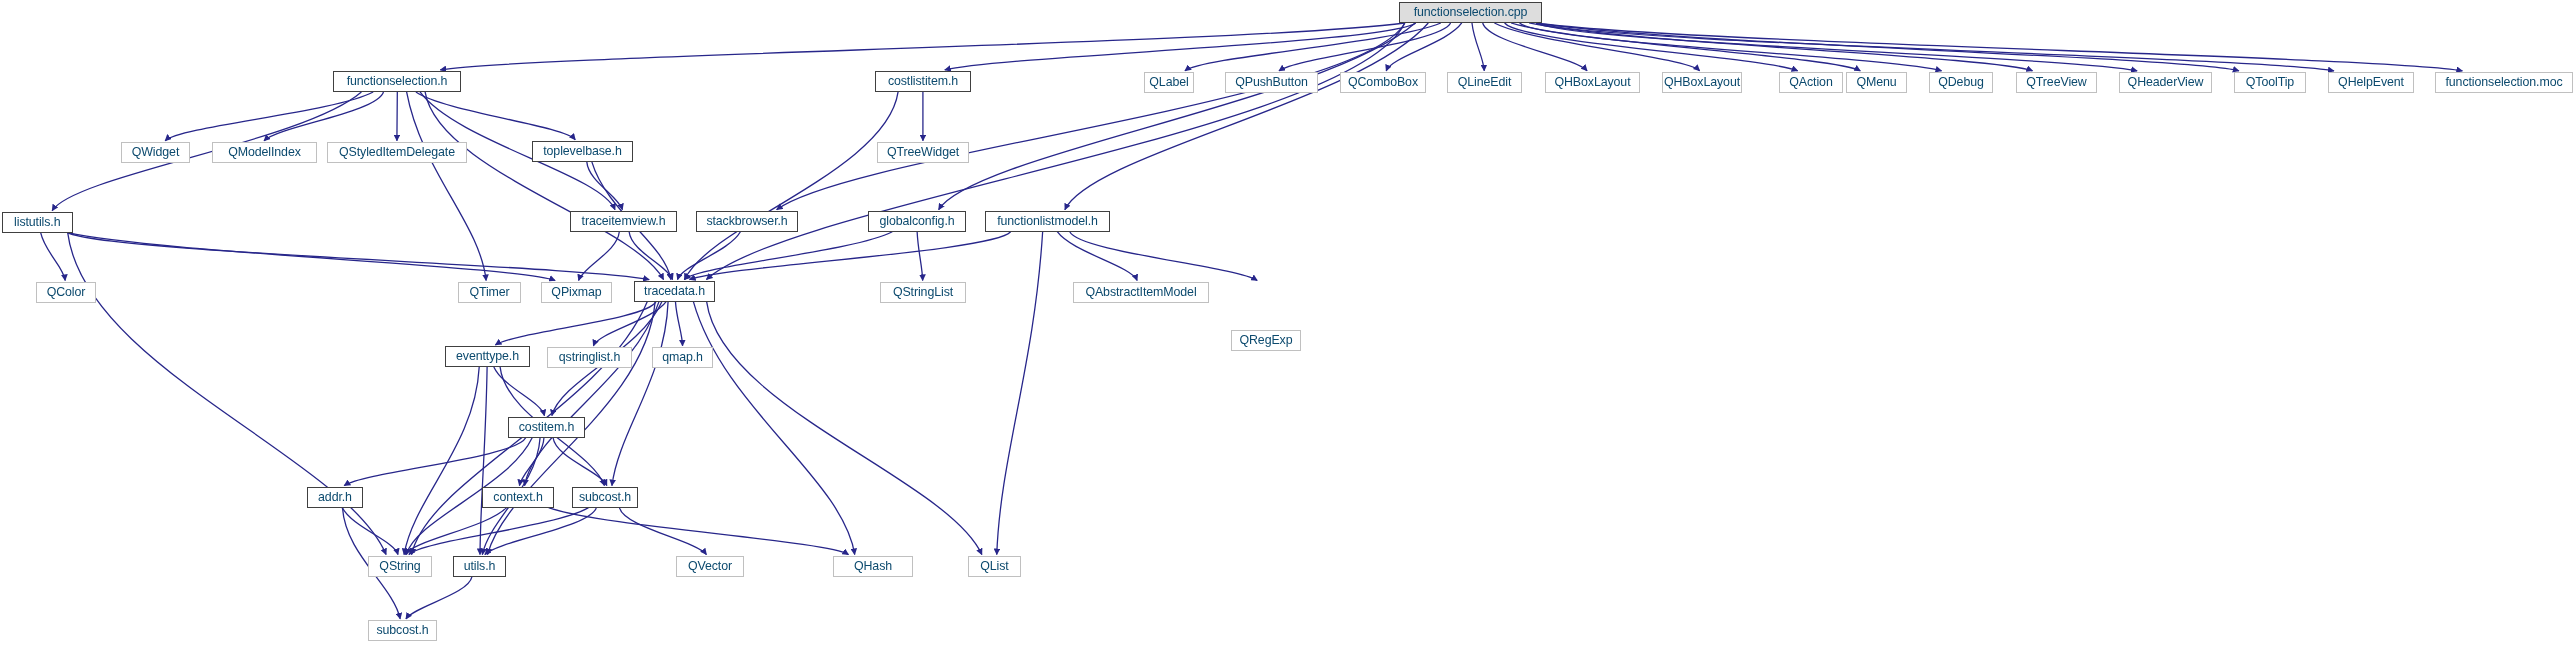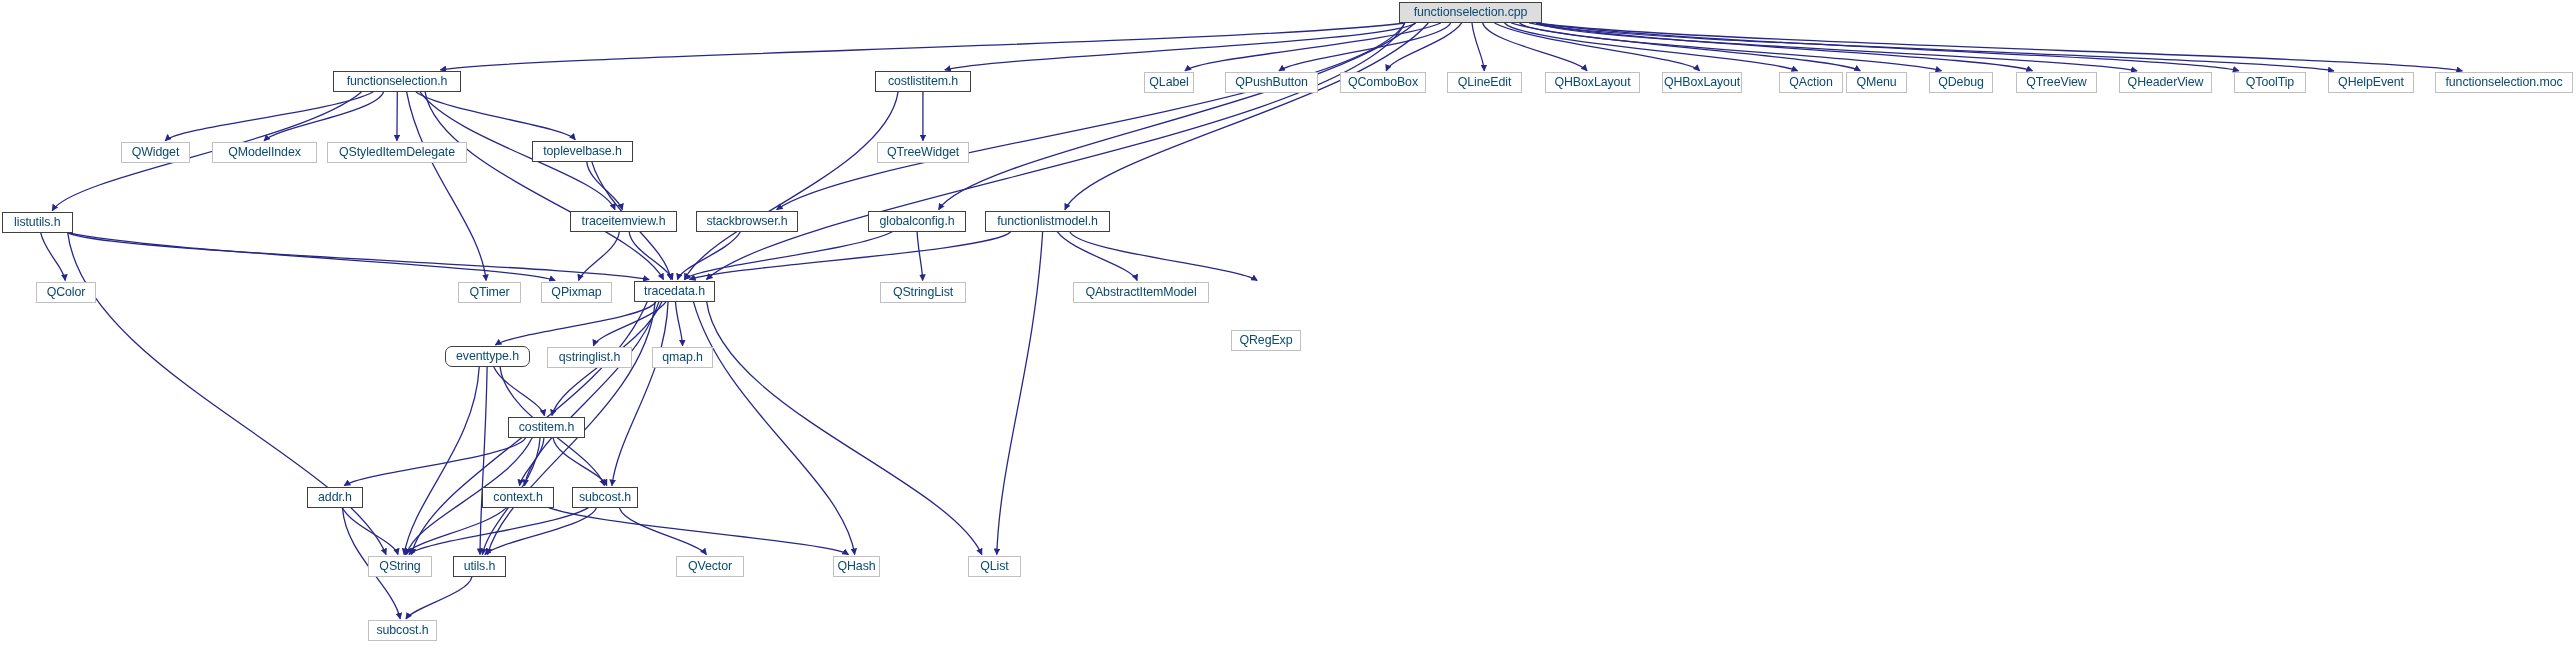--- a/index.html
+++ b/index.html
@@ -233,21 +233,21 @@
       </div>
       <div class="node external" style="left: 880px; top: 282px; width: 86px;">
         <span class="node-label">QStringList</span>
       </div>
       <div class="node external" style="left: 1073px; top: 282px; width: 136px;">
         <span class="node-label">QAbstractItemModel</span>
       </div>
       <div class="node external" style="left: 1231px; top: 282px; width: 70px; margin-top: 48px;">
         <span class="node-label">QRegExp</span>
       </div>
-      <div class="node local" style="left: 445px; top: 346px; width: 85px; border-radius: 7px;">
+      <div class="node local" style="left: 445px; top: 346px; width: 85px;">
         <span class="node-label">eventtype.h</span>
       </div>
       <div class="node external" style="left: 547px; top: 347px; width: 85px;">
         <span class="node-label">qstringlist.h</span>
       </div>
       <div class="node external" style="left: 652px; top: 347px; width: 61px;">
         <span class="node-label">qmap.h</span>
       </div>
       <div class="node local" style="left: 508px; top: 417px; width: 77px;">
         <span class="node-label">costitem.h</span>
@@ -263,21 +263,21 @@
       </div>
       <div class="node external" style="left: 368px; top: 556px; width: 64px;">
         <span class="node-label">QString</span>
       </div>
       <div class="node local" style="left: 453px; top: 556px; width: 53px;">
         <span class="node-label">utils.h</span>
       </div>
       <div class="node external" style="left: 676px; top: 556px; width: 68px;">
         <span class="node-label">QVector</span>
       </div>
-      <div class="node external" style="left: 833px; top: 556px; width: 47px;">
+      <div class="node external" style="left: 833px; top: 556px; width: 80px;">
         <span class="node-label">QHash</span>
       </div>
       <div class="node external" style="left: 968px; top: 556px; width: 53px;">
         <span class="node-label">QList</span>
       </div>
       <div class="node external" style="left: 368px; top: 620px; width: 69px;">
         <span class="node-label">subcost.h</span>
       </div>
     </div>
 </div>

